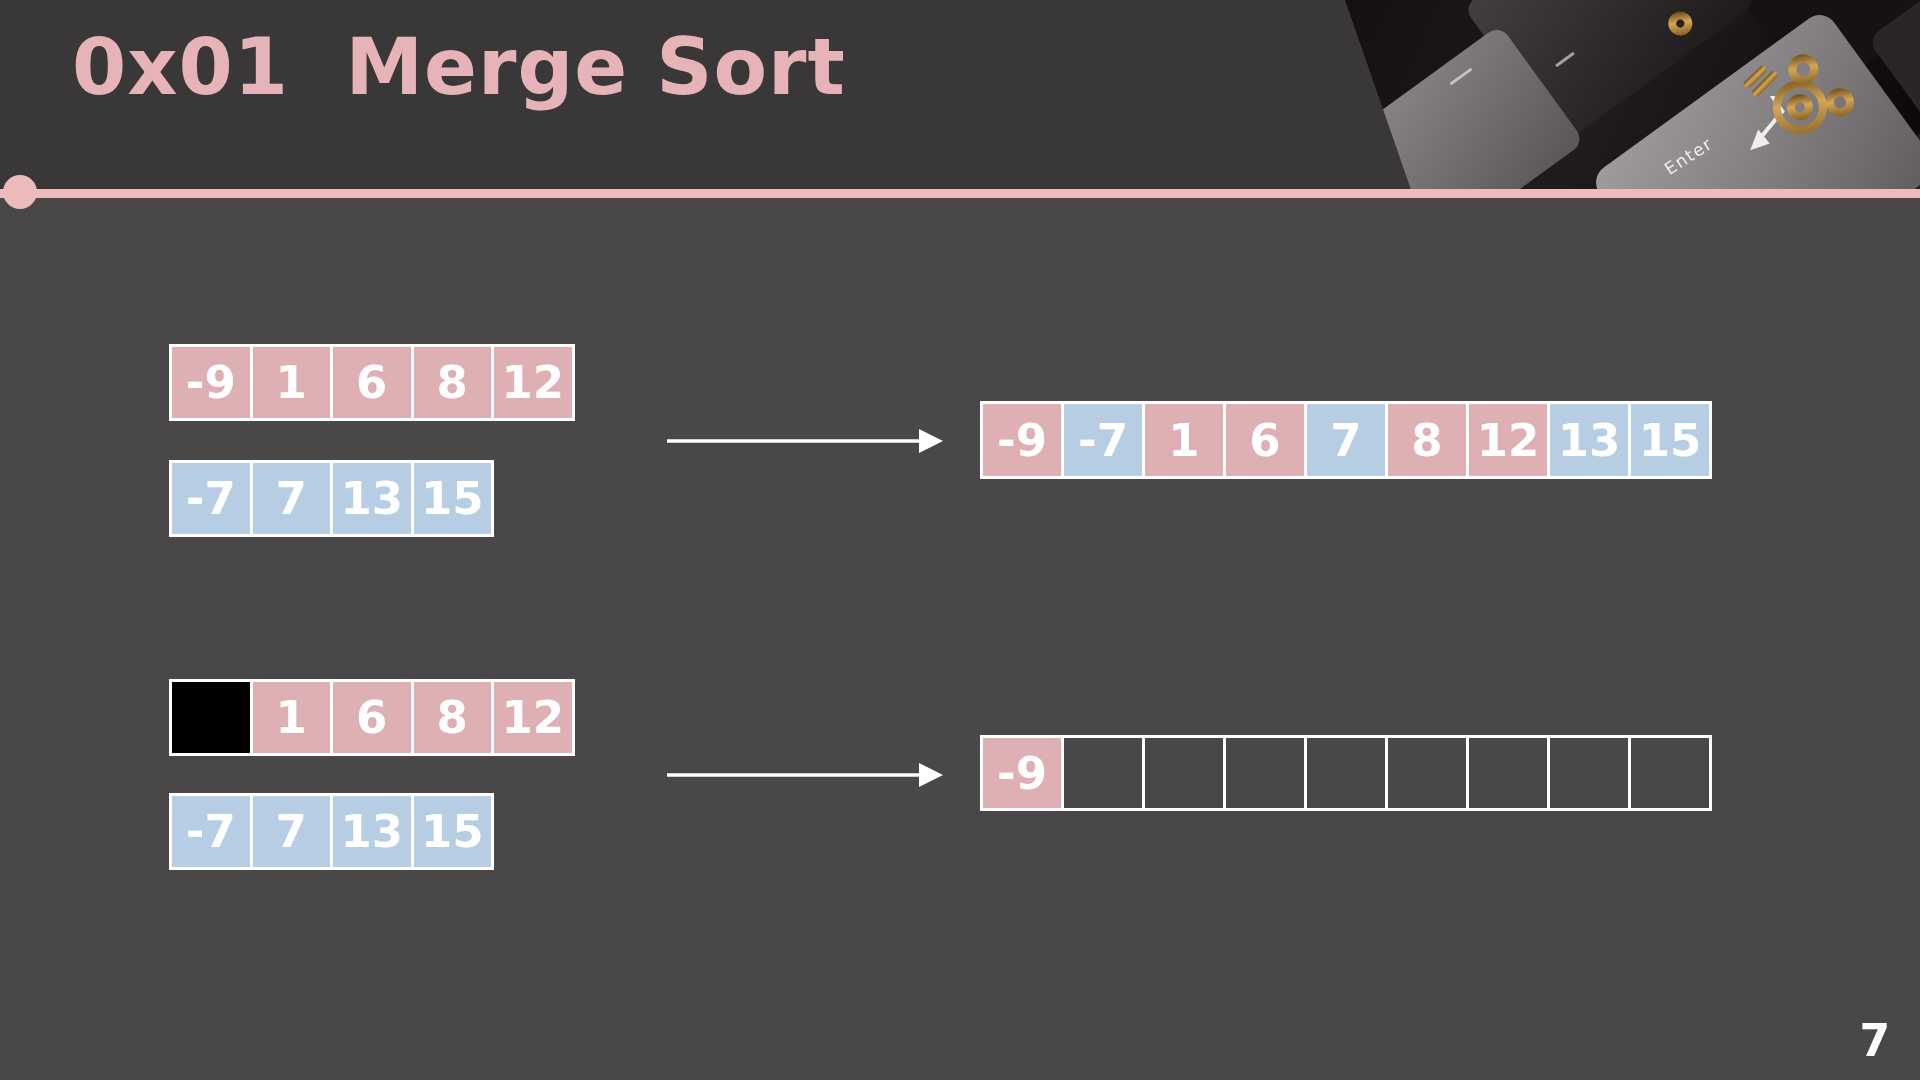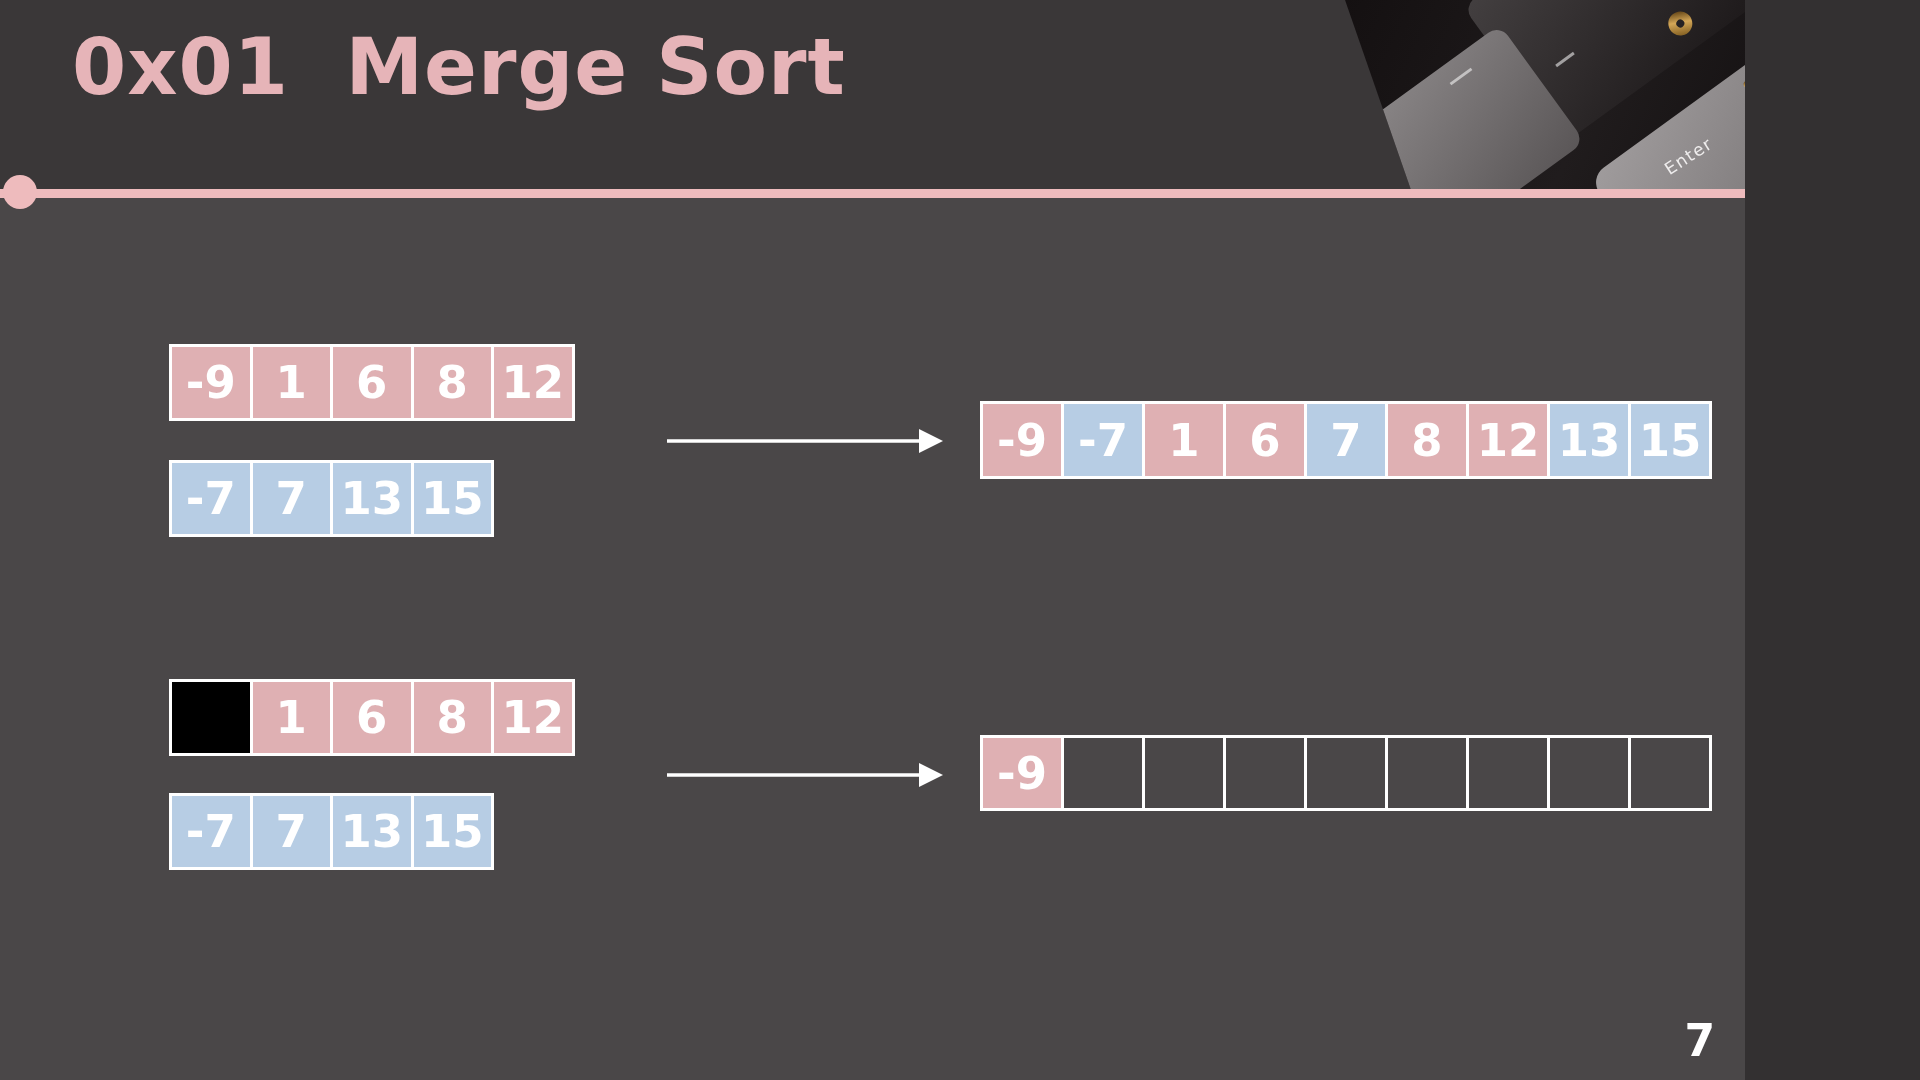--- a/index.html
+++ b/index.html
@@ -1,17 +1,17 @@
 <!DOCTYPE html>
 <html style="--c-background: #4a4748; --c-header-background: #3a3738; --c-title: #e6b4b8; --c-accent-line: #eebbbd; --c-cell-border: #ffffff; --c-cell-text: #ffffff; --c-pink: #dfb0b3; --c-blue: #b7cde4; --c-black: #000000; --c-empty: transparent; --c-key-gold: #b98a3e;"><head>
 <meta charset="utf-8">
 <style>
   html,body{margin:0;padding:0;background:#333031;}
   #slide{
-    position:relative; width:1745px; height:1080px; overflow:hidden;
+    position:relative; width:1920px; height:1080px; overflow:hidden;
     background:var(--c-background,#4a4748);
     font-family:"DejaVu Sans","Liberation Sans",sans-serif;
   }
   
   .header{position:absolute;top:0;left:0;width:1920px;height:189px;background:var(--c-header-background,#3a3738);}
   .title{
     position:absolute;left:72px;top:22px;
     font-size:78px;font-weight:700;letter-spacing:1px;white-space:pre;
     color:var(--c-title,#e6b4b8);
   }

